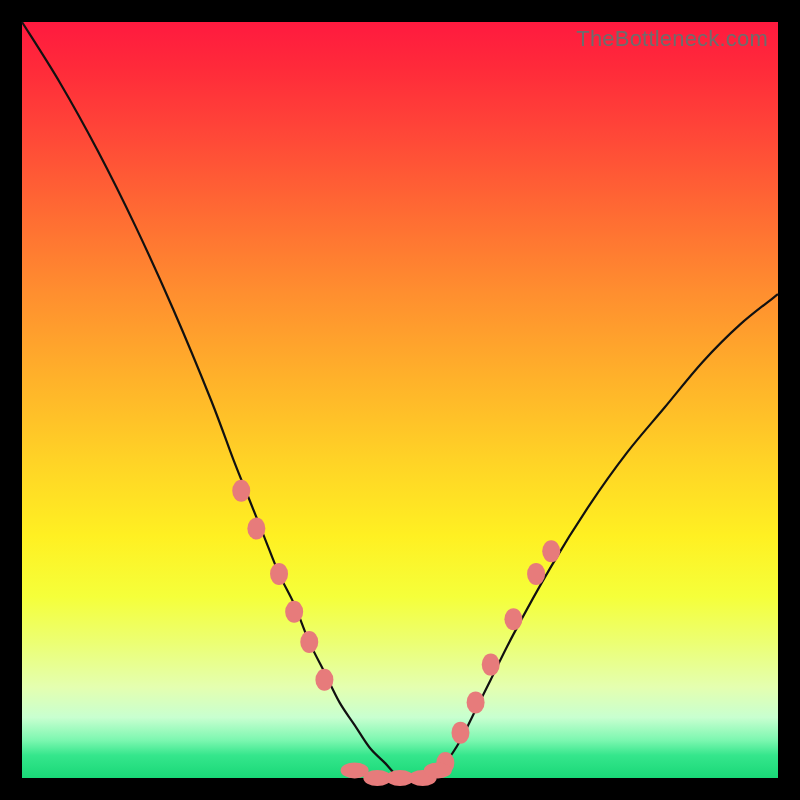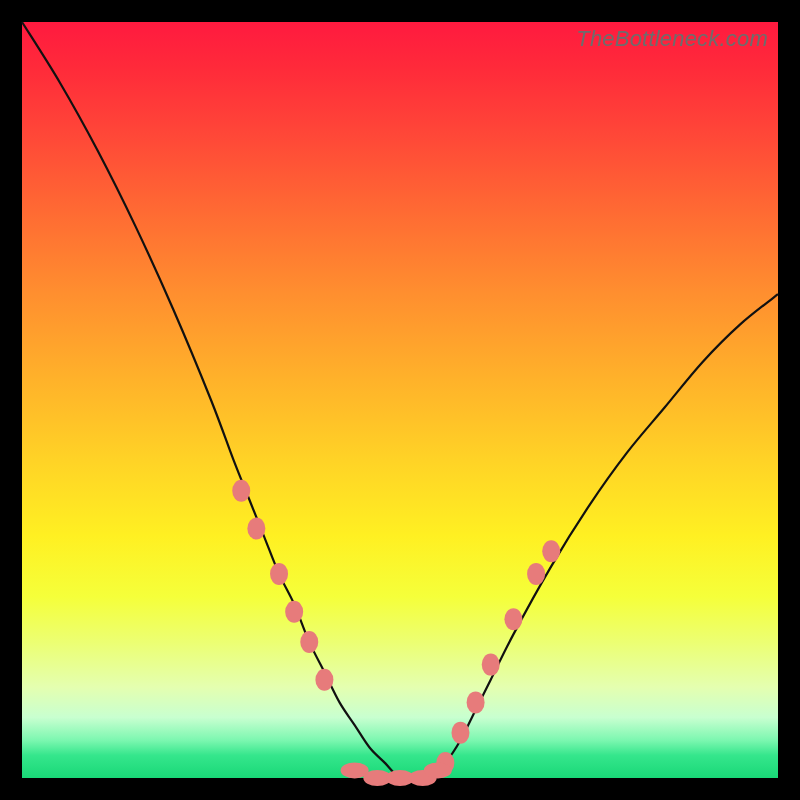--- a/index.html
+++ b/index.html
@@ -33,21 +33,20 @@
       #ffd326 58%,
       #fff022 68%,
       #f5ff3a 76%,
       #ecff72 82%,
       #e4ffb0 88%,
       #c8ffd0 92%,
       #7cf7b0 95%,
       #35e68c 97%,
       #19d877 100%
     );
-    font-style: italic;
   }
   .watermark {
     position: absolute;
     top: 4px;
     right: 10px;
     color: #6d6d6d;
     font-size: 22px;
     font-weight: 500;
     letter-spacing: 0.2px;
     user-select: none;

